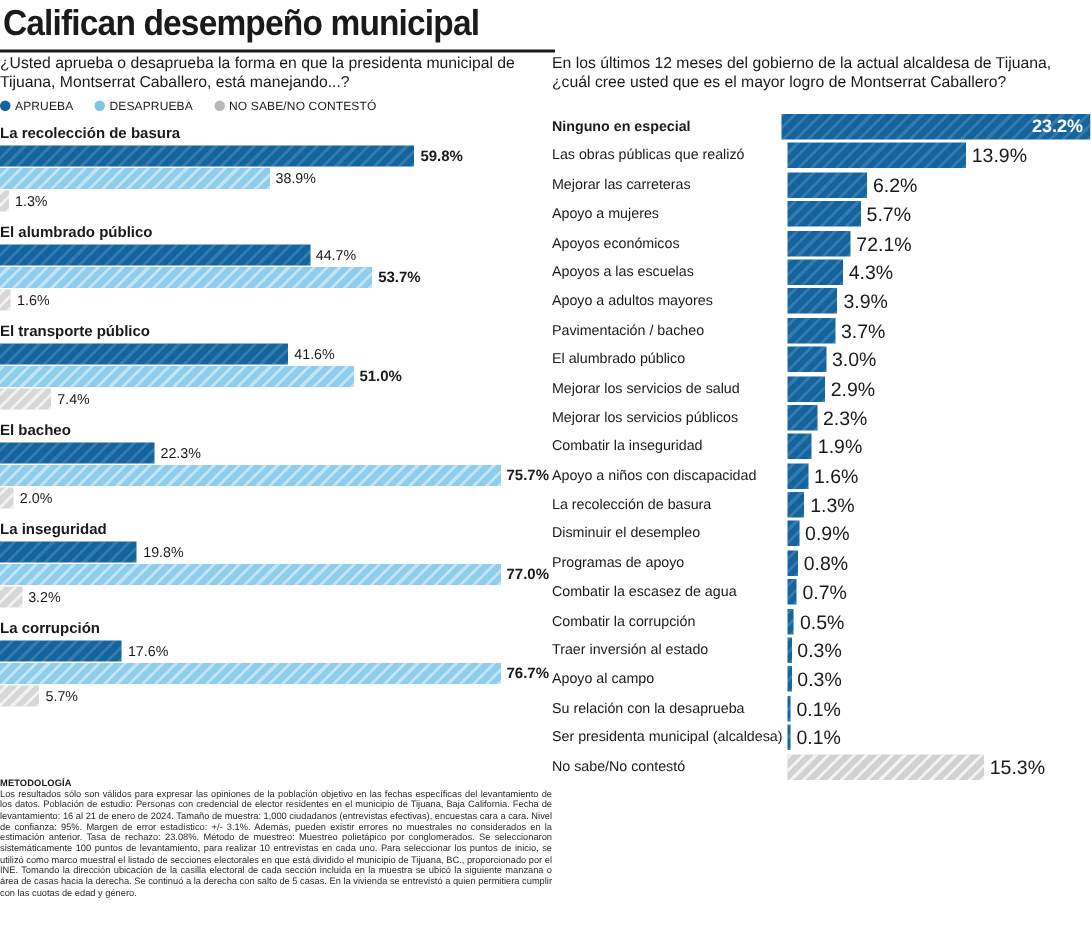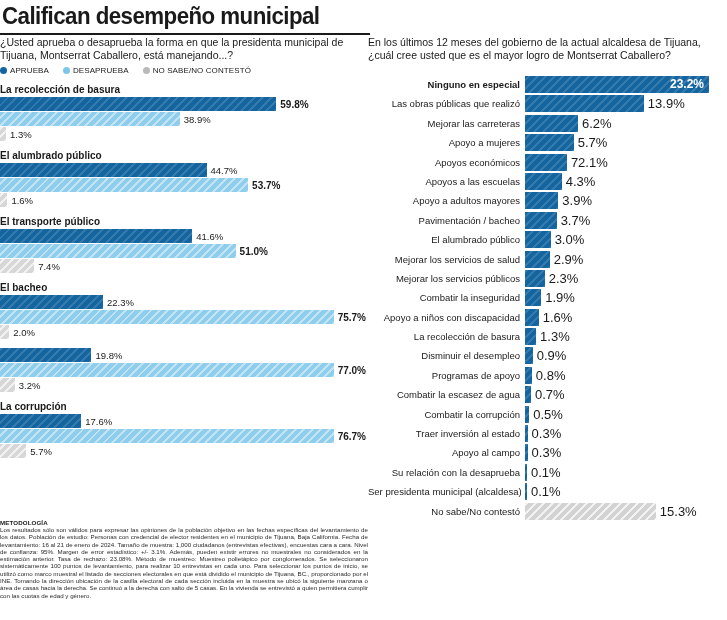--- a/index.html
+++ b/index.html
@@ -62,21 +62,21 @@
   .method { position:absolute; left:0; top:519px; width:368px; }
   .method-title { font-size:6.2px; font-weight:bold; letter-spacing:0.1px; }
   .method-body { font-size:6.2px; line-height:7.3px; text-align:justify; color:#2a2a2a; }
 
   
   .right-col { position:absolute; left:368px; top:36px; width:359px; }
   .rquestion { font-size:10.5px; line-height:13px; width:356px; }
   .rchart { margin-top:13px; }
   .rrow { display:flex; align-items:center; height:19px; margin-bottom:0.4px; }
   .rlabel {
-    width:157px; text-align:right; padding-right:5px;
+    width:157px; text-align:left; padding-right:5px;
     font-size:9.5px; white-space:nowrap; overflow:hidden;
   }
   .rlabel.bold { font-weight:bold; }
   .rbar { height:17px; position:relative; flex:0 0 auto; }
   .rbar.blue {
     background:#1464a0;
     background-image:repeating-linear-gradient(-45deg, rgba(255,255,255,.14) 0 2px, rgba(255,255,255,0) 2px 6px);
   }
   .rbar.gray {
     background:#d2d2d2;
@@ -166,20 +166,21 @@
           <div class="barrow">
             <div class="bar light" style="width: 349.734px;"></div>
             <span class="bar-val bold">75.7%</span>
           </div>
           <div class="barrow">
             <div class="bar gray" style="width: 9.24px;"></div>
             <span class="bar-val">2.0%</span>
           </div>
         </div>
         <div class="group">
+          <div class="group-label">La inseguridad</div>
           <div class="barrow">
             <div class="bar dark" style="width: 91.476px;"></div>
             <span class="bar-val">19.8%</span>
           </div>
           <div class="barrow">
             <div class="bar light" style="width: 355.74px;"></div>
             <span class="bar-val bold">77.0%</span>
           </div>
           <div class="barrow">
             <div class="bar gray" style="width: 14.784px;"></div>
@@ -207,21 +208,21 @@
   <div class="method">
     <div class="method-title">METODOLOGÍA</div>
     <div class="method-body">Los resultados sólo son válidos para expresar las opiniones de la población objetivo en las fechas específicas del levantamiento de los datos. Población de estudio: Personas con credencial de elector residentes en el municipio de Tijuana, Baja California. Fecha de levantamiento: 16 al 21 de enero de 2024. Tamaño de muestra: 1,000 ciudadanos (entrevistas efectivas), encuestas cara a cara. Nivel de confianza: 95%. Margen de error estadístico: +/- 3.1%. Además, pueden existir errores no muestrales no considerados en la estimación anterior. Tasa de rechazo: 23.08%. Método de muestreo: Muestreo polietápico por conglomerados. Se seleccionaron sistemáticamente 100 puntos de levantamiento, para realizar 10 entrevistas en cada uno. Para seleccionar los puntos de inicio, se utilizó como marco muestral el listado de secciones electorales en que está dividido el municipio de Tijuana, BC., proporcionado por el INE. Tomando la dirección ubicación de la casilla electoral de cada sección incluida en la muestra se ubicó la siguiente manzana o área de casas hacia la derecha. Se continuó a la derecha con salto de 5 casas. En la vivienda se entrevistó a quien permitiera cumplir con las cuotas de edad y género.</div>
   </div>
 
   <div class="right-col">
     <div class="rquestion">En los últimos 12 meses del gobierno de la actual alcaldesa de Tijuana, ¿cuál cree usted que es el mayor logro de Montserrat Caballero?</div>
     <div class="rchart" id="right-rows">
         <div class="rrow">
           <div class="rlabel bold">Ninguno en especial</div>
-          <div class="rbar blue" style="width: 184px;">
+          <div class="rbar blue" style="width: 206px;">
             <span class="rval inside">23.2%</span>
           </div>
         </div>
         <div class="rrow">
           <div class="rlabel">Las obras públicas que realizó</div>
           <div class="rbar blue" style="width: 118.845px;"></div>
           <span class="rval">13.9%</span>
         </div>
         <div class="rrow">
           <div class="rlabel">Mejorar las carreteras</div>

